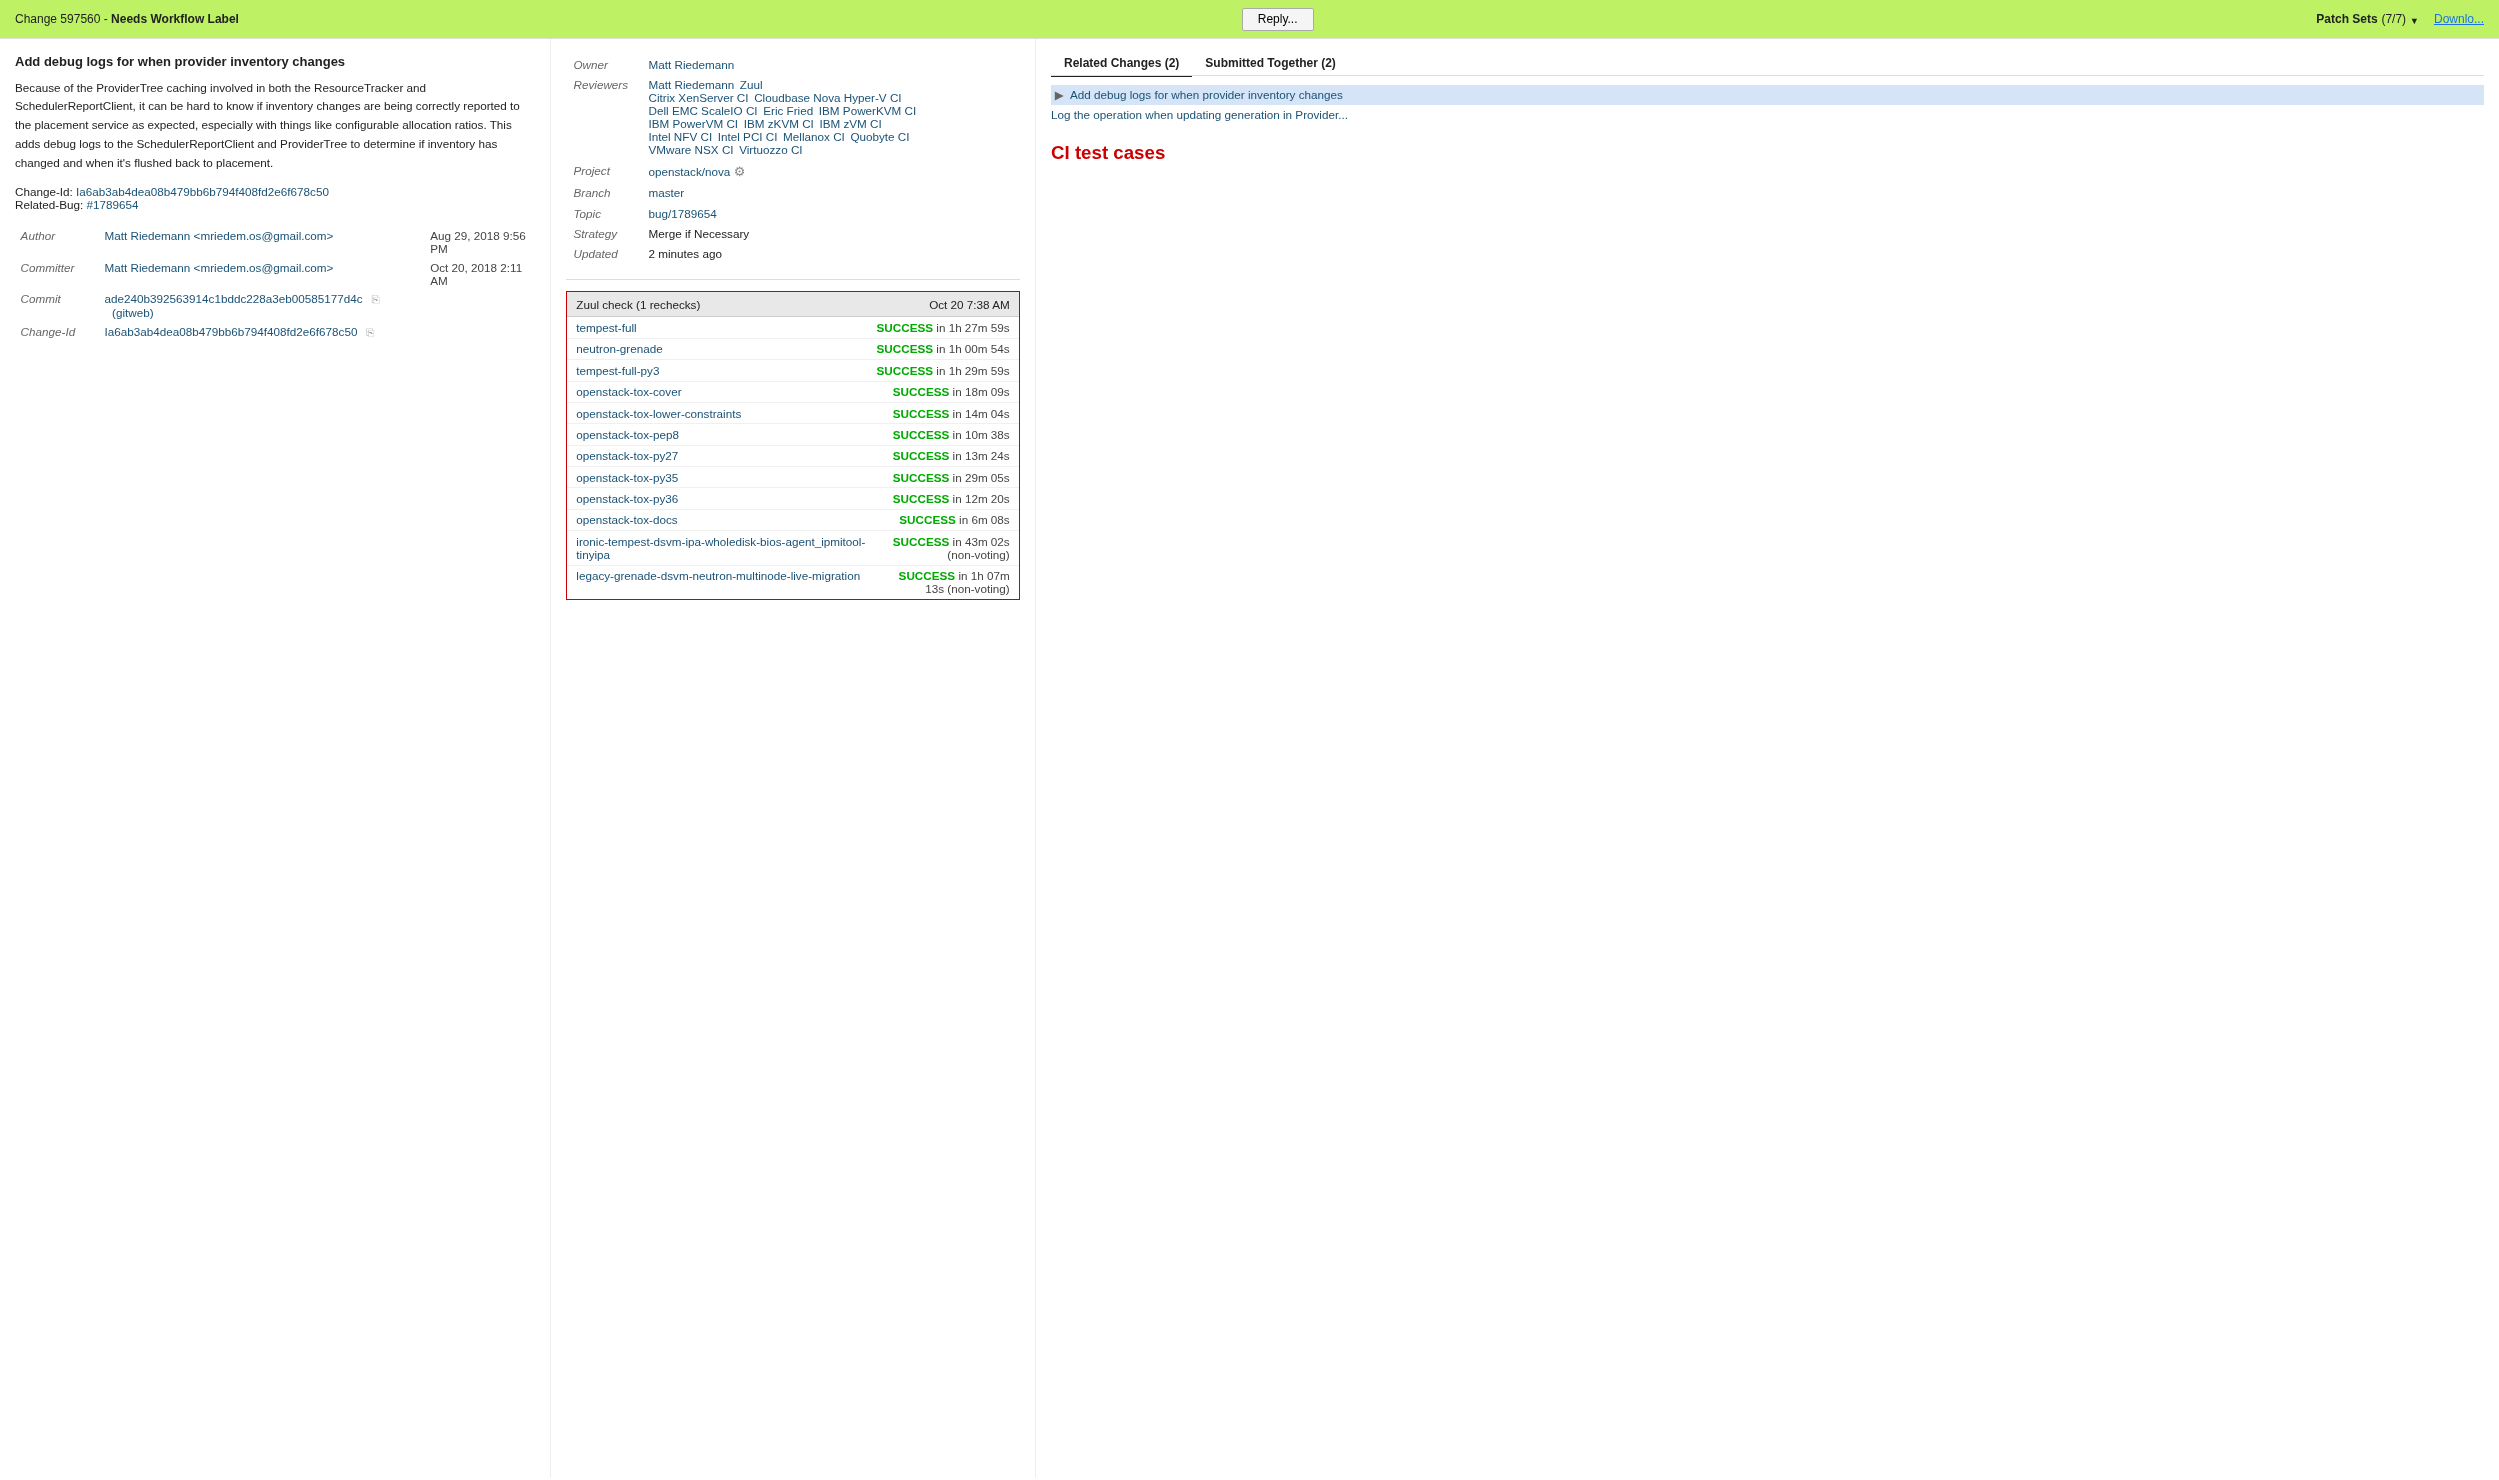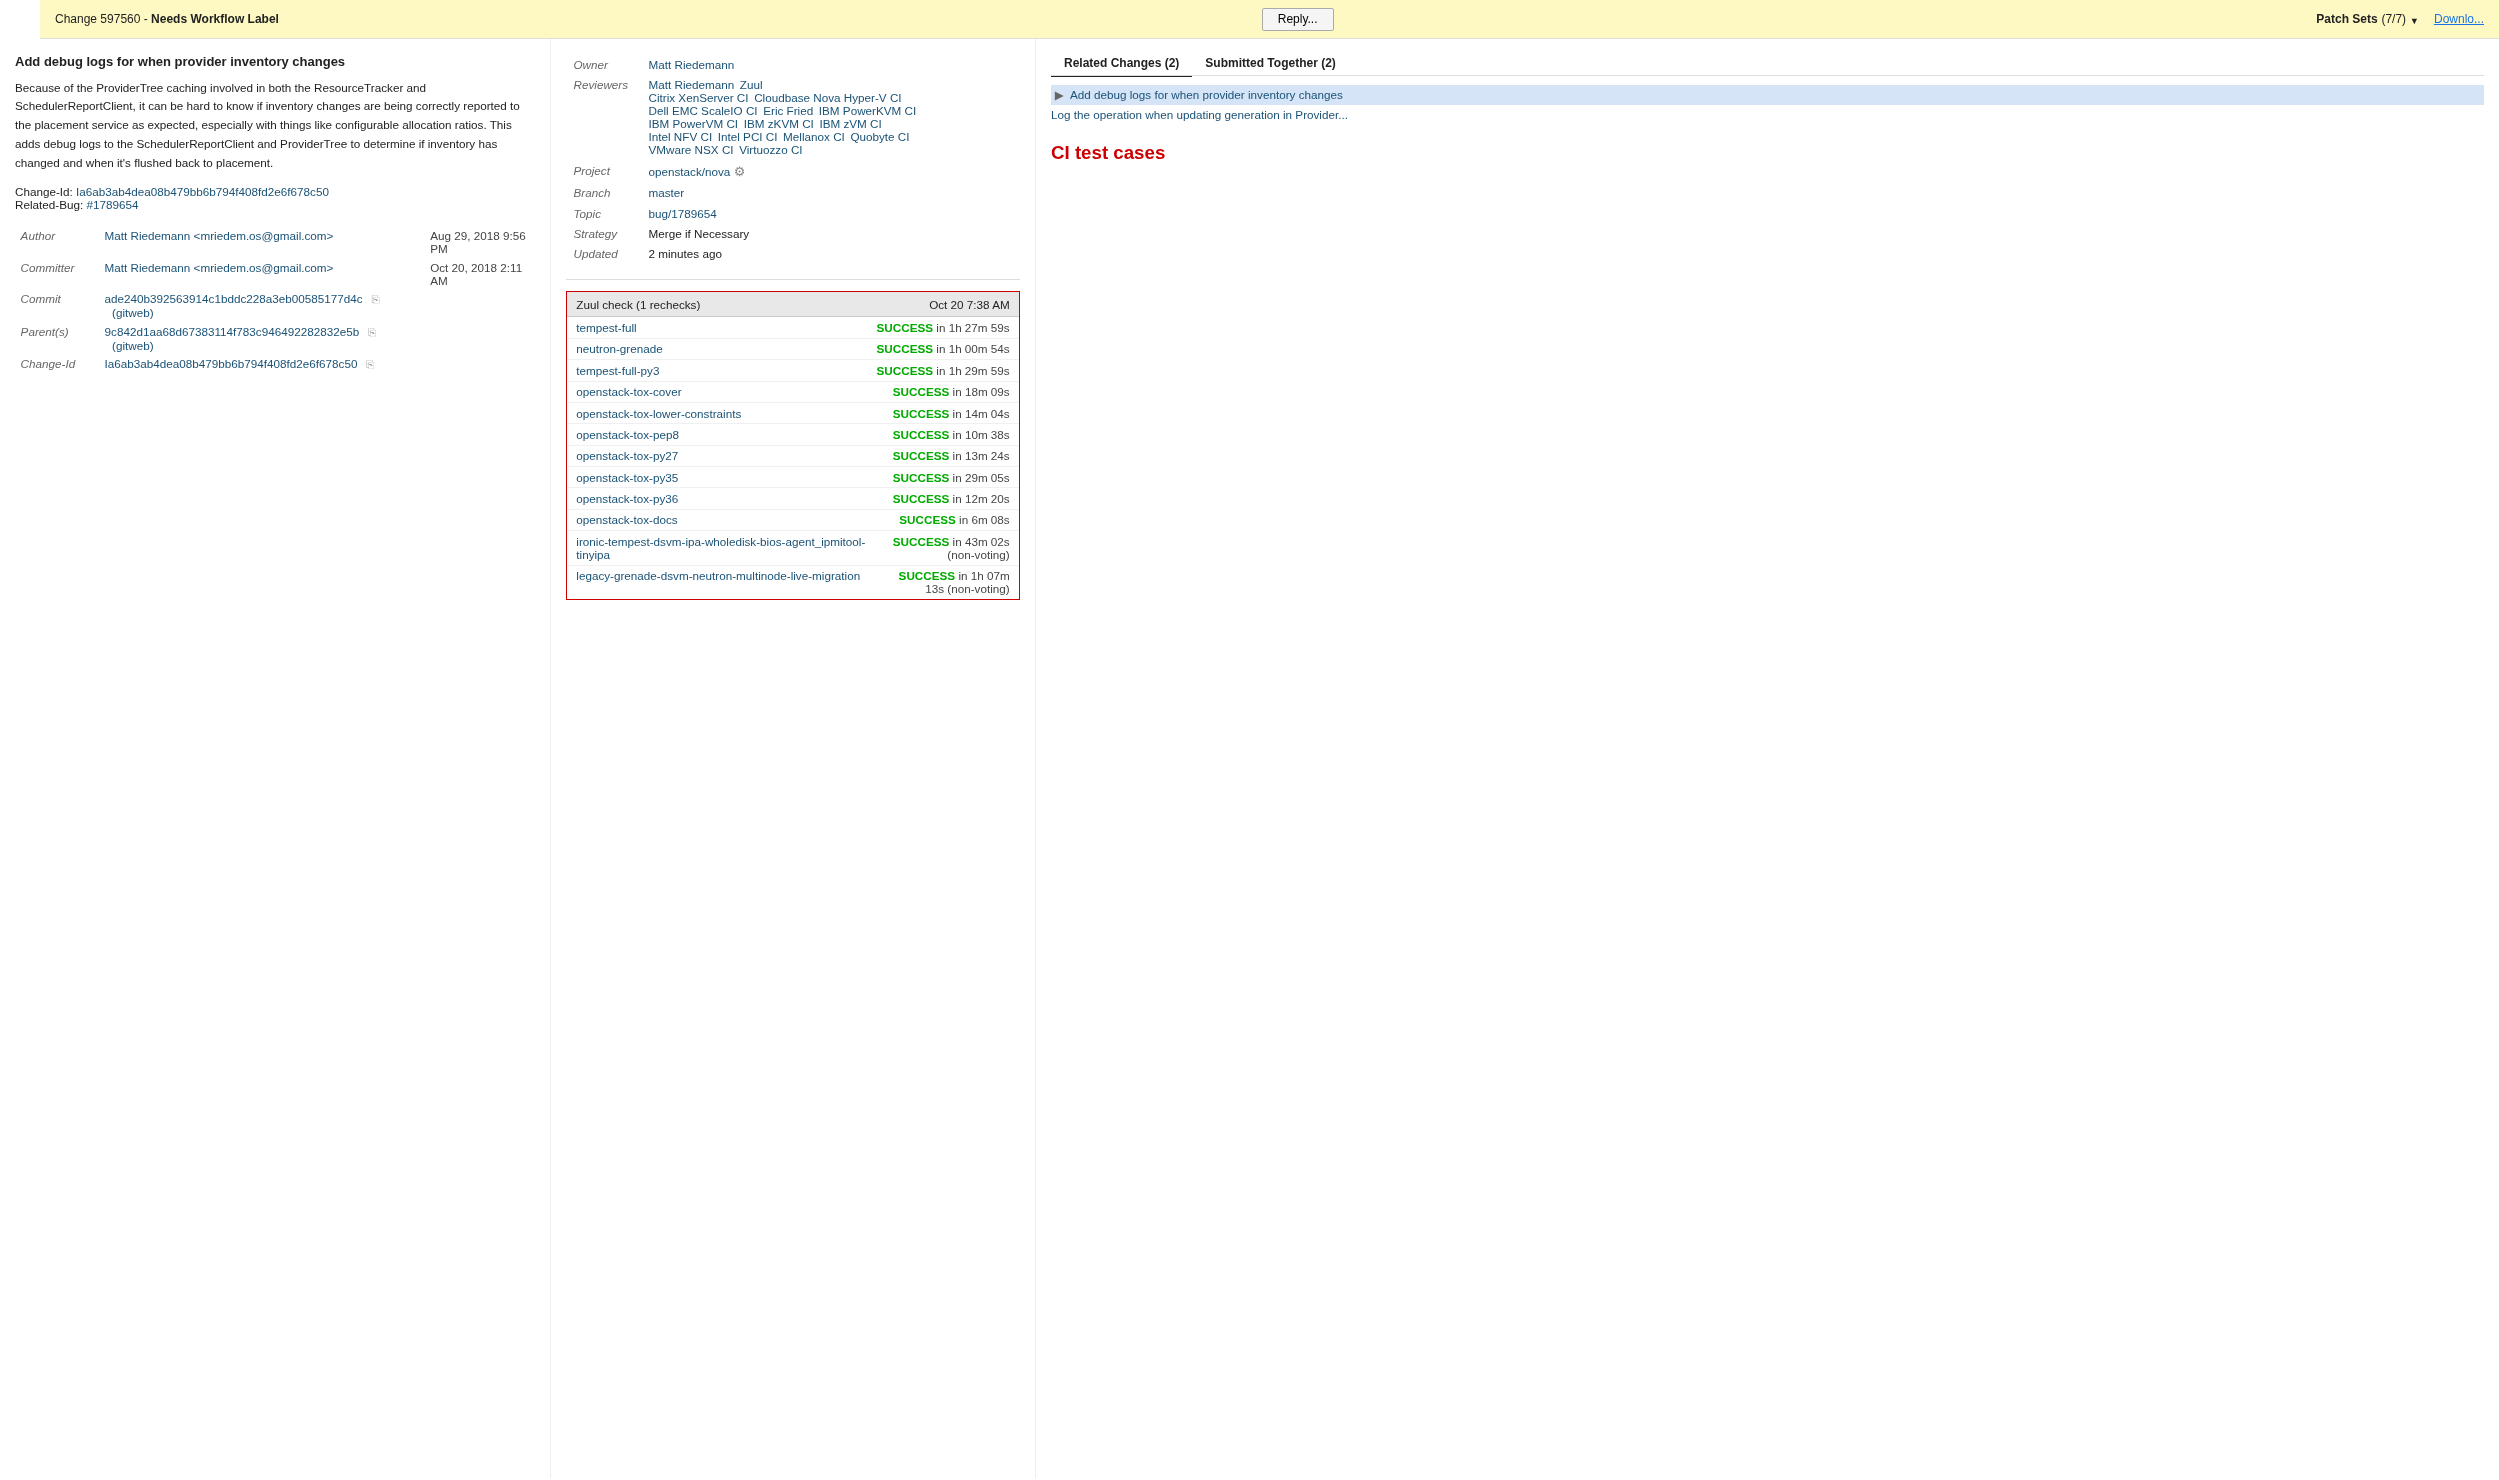--- a/index.html
+++ b/index.html
@@ -7,23 +7,22 @@
       font-family: Arial, sans-serif;
       font-size: 12px;
       background: #fff;
       color: #222;
     }
     .top-bar {
       display: flex;
       align-items: center;
       padding: 7.5px 15px;
       border-bottom: 0.9px solid #ddd;
-      background: #fef9c3;
+      background: #bef264;
       gap: 15px;
-      margin-left: 40px;
     }
     .reply-btn {
       border: 0.9px solid #aaa;
       background: #f5f5f5;
       padding: 3.7px 15px;
       cursor: pointer;
       font-size: 12px;
       border-radius: 1.9px;
       margin-left: auto;
     }
@@ -323,29 +322,20 @@
         <tr>
           <td>Commit</td>
           <td>
             <span>ade240b392563914c1bddc228a3eb00585177d4c</span>
             <a class="copy-icon">⎘</a>
             <a style="color:#1a5276;margin-left:7.5px;">(gitweb)</a>
           </td>
           <td></td>
         </tr>
         <tr>
-          <td>Parent(s)</td>
-          <td>
-            <span>9c842d1aa68d67383114f783c946492282832e5b</span>
-            <a class="copy-icon">⎘</a>
-            <a style="color:#1a5276;margin-left:7.5px;">(gitweb)</a>
-          </td>
-          <td></td>
-        </tr>
-        <tr>
           <td>Change-Id</td>
           <td>
             <span>Ia6ab3ab4dea08b479bb6b794f408fd2e6f678c50</span>
             <a class="copy-icon">⎘</a>
           </td>
           <td></td>
         </tr>
       </tbody>
     </table>
   </div>

